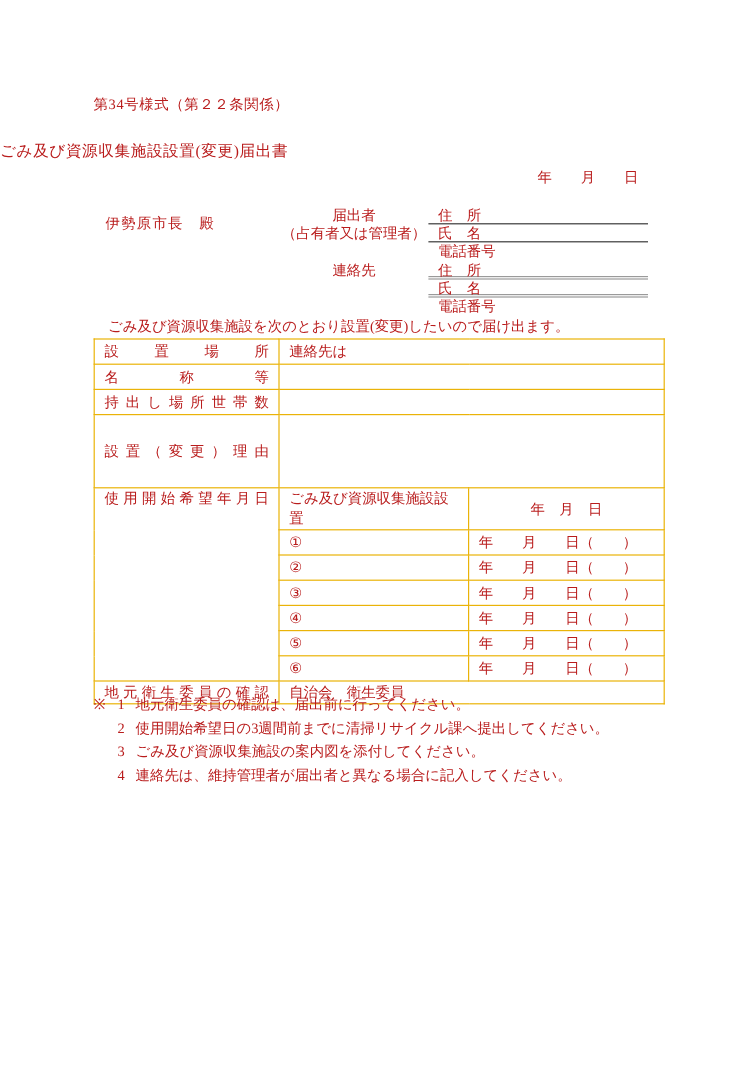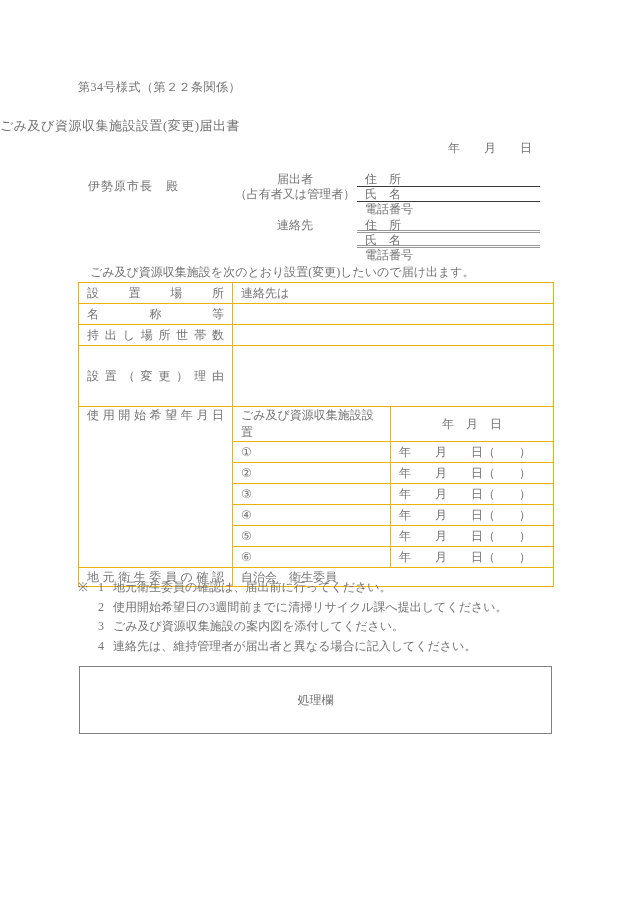--- a/index.html
+++ b/index.html
@@ -1,18 +1,18 @@
 <!DOCTYPE html>
 <html><head>
 <meta charset="utf-8">
 <style>
   html,body{margin:0;padding:0;background:#ffffff;}
   .page{
     position:relative;width:630px;height:903px;background:#ffffff;overflow:hidden;
-    font-family:"Liberation Serif","DejaVu Serif",serif;color:#737373;font-size:12px;
+    font-family:"Liberation Serif","DejaVu Serif",serif;color:#b91c1c;font-size:12px;
   }
   .form-no{position:absolute;left:78px;top:79px;letter-spacing:0.5px;}
   .title{position:absolute;left:0;top:117px;width:630px;text-align:left;font-size:13px;letter-spacing:0.5px;}
   .date-line{position:absolute;top:140px;right:98px;}
   .addressee{position:absolute;left:88px;top:158px;letter-spacing:1px;margin-top:20px;}
 
   .notifier{position:absolute;left:233px;top:172px;display:grid;grid-template-columns:124px 183px;grid-auto-rows:15.2px;}
   .nlabel{text-align:center;line-height:15.2px;white-space:nowrap;}
   .nfield{padding-left:8px;line-height:15.2px;box-sizing:border-box;white-space:nowrap;}
   .ul-black{border-bottom:1px solid #3a3a3a;}
@@ -144,17 +144,14 @@
       <span class="note-num">3</span>
       <span class="note-text">ごみ及び資源収集施設の案内図を添付してください。</span>
     </div>
     <div class="note-row">
       <span class="note-mark"></span>
       <span class="note-num">4</span>
       <span class="note-text">連絡先は、維持管理者が届出者と異なる場合に記入してください。</span>
     </div>
   </div>
 
-  <div class="processing-box">
-    <span>処理欄</span>
-  </div>
 
 </div>
 
 </body></html>

